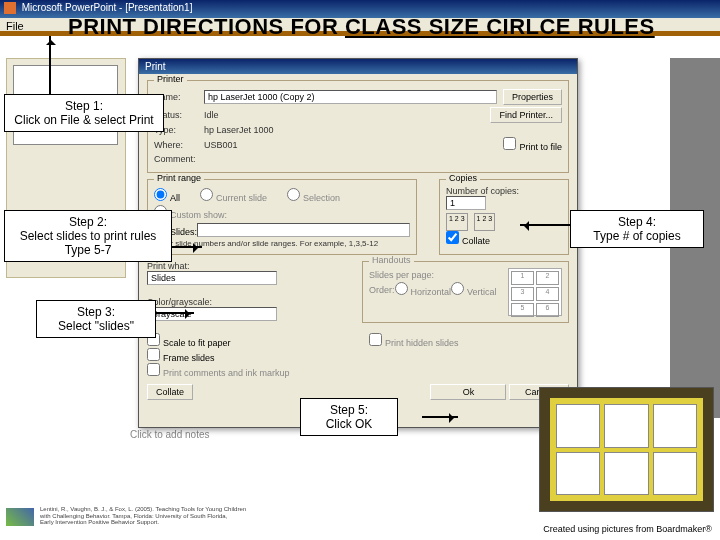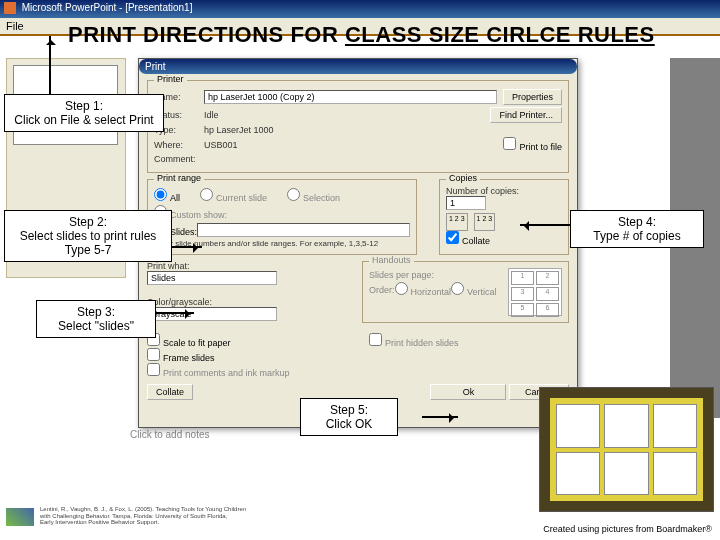--- a/index.html
+++ b/index.html
@@ -21,36 +21,35 @@
   .titlebar-icon {
     display: inline-block;
     width: 12px; height: 12px;
     background: #e07030;
     vertical-align: middle;
     margin-right: 3px;
   }
   .menubar {
     height: 18px;
     background: #ece9d8;
-    border-bottom: 2px solid #a16207;
+    border-bottom: 5px solid #a16207;
     font-size: 11px;
     padding: 2px 6px;
   }
   .menubar span { margin-right: 10px; }
   .heading {
     position: absolute;
     top: 14px;
     left: 68px;
     right: 8px;
     font-size: 22px;
     font-weight: bold;
     font-family: Arial, sans-serif;
     letter-spacing: 0.5px;
     z-index: 50;
-    margin-top: 8px;
   }
   .heading .ul { text-decoration: underline; }
   .thumbpanel {
     position: absolute;
     left: 6px;
     top: 58px;
     width: 120px;
     height: 220px;
     background: #ece9d8;
     border: 1px solid #c0b890;
@@ -79,21 +78,20 @@
     border: 1px solid #555;
     box-shadow: 2px 2px 6px rgba(0,0,0,.4);
     font-size: 9px;
     z-index: 10;
   }
   .print-dialog .dlg-title {
     background: linear-gradient(#0a246a, #3a6ea5);
     color: #fff;
     padding: 2px 6px;
     font-size: 10px;
-    border-radius: 7px;
   }
   .dlg-body { padding: 6px 8px; }
   .fieldset {
     border: 1px solid #b0a080;
     padding: 6px;
     margin-bottom: 6px;
     position: relative;
   }
   .fieldset-title {
     position: absolute;

